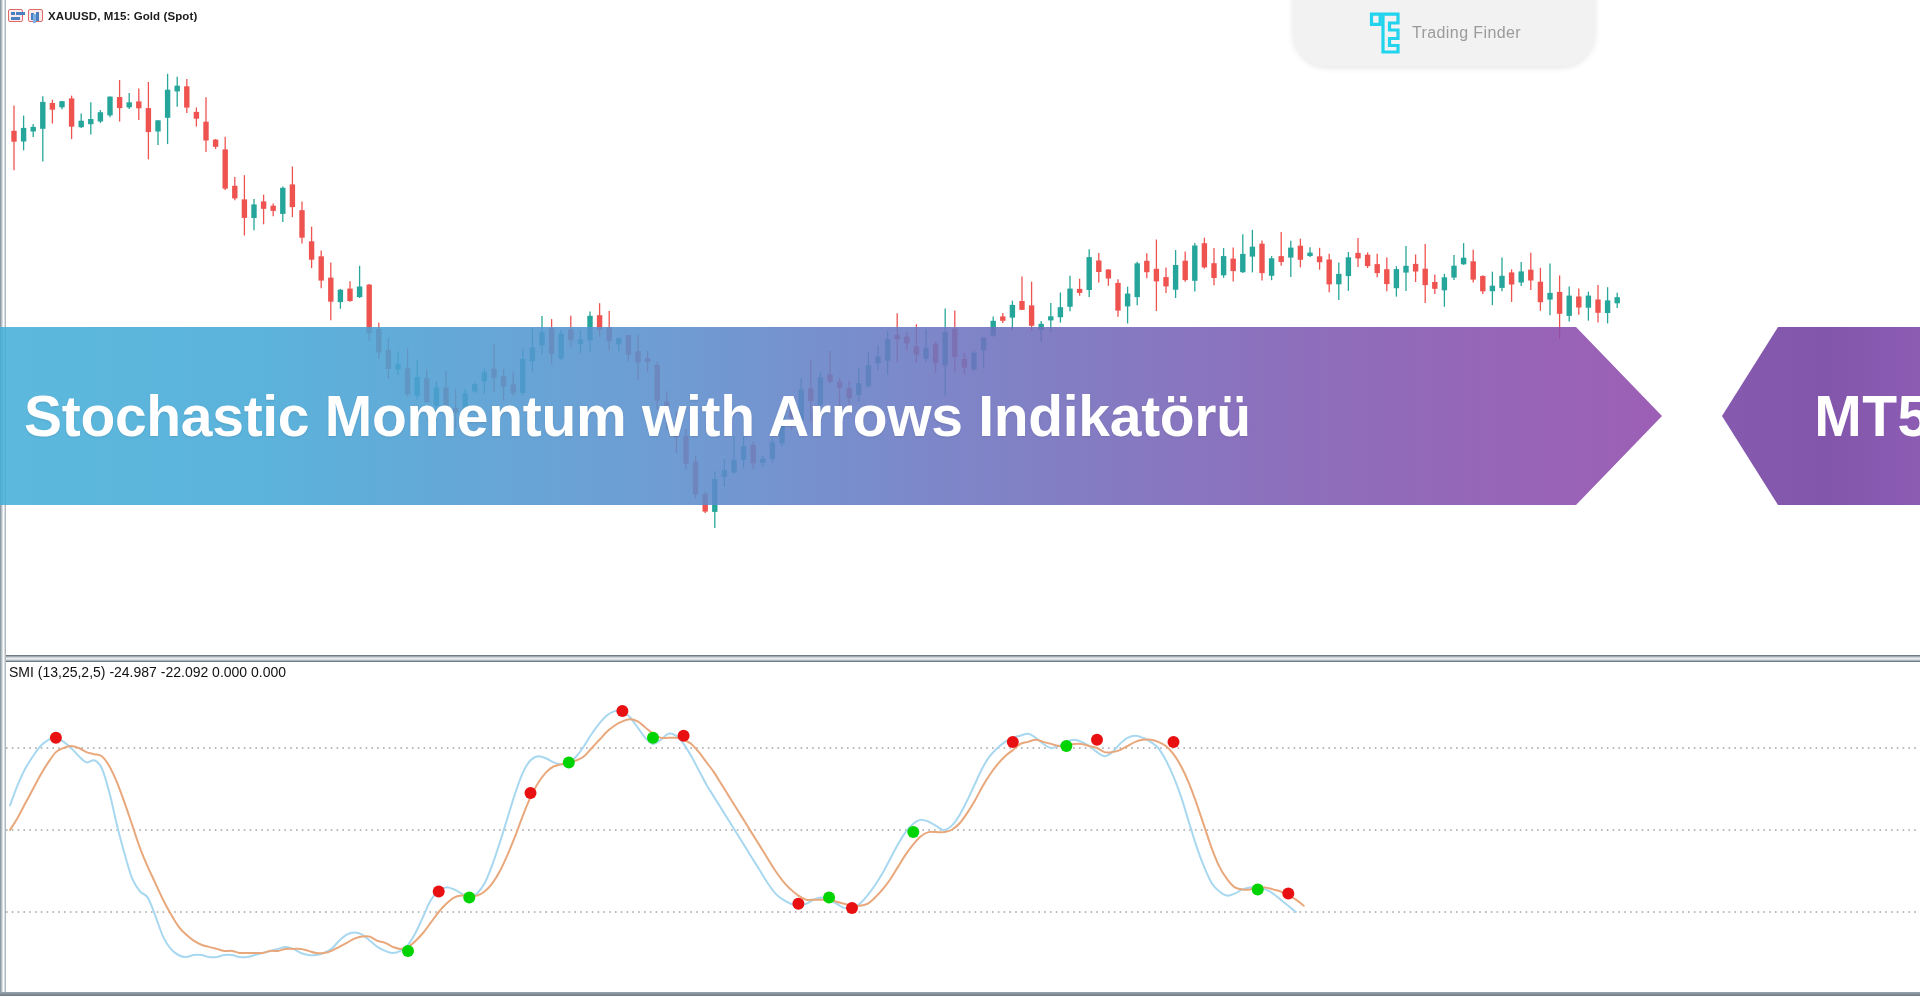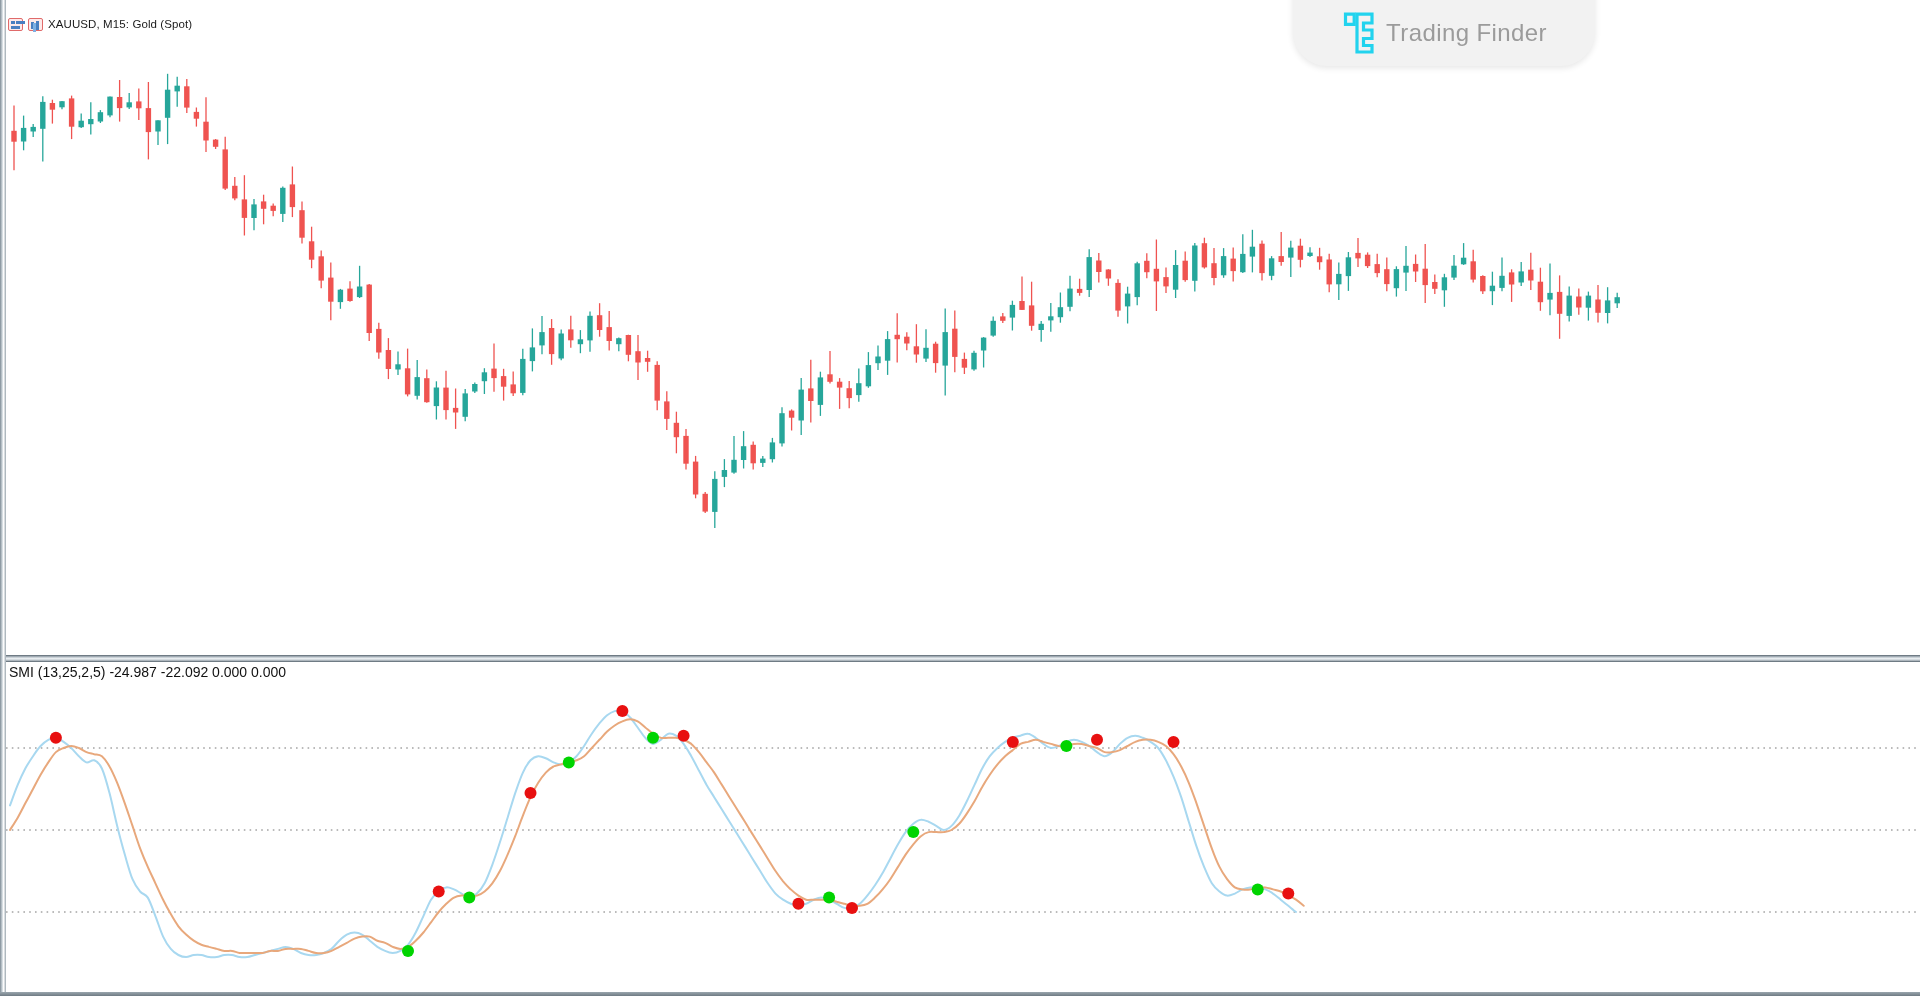--- a/index.html
+++ b/index.html
@@ -14,23 +14,23 @@
   
   .chart-window { position:absolute; inset:0; background:#ffffff; }
 
   
   .left-rail { position:absolute; left:0; top:0; width:6px; height:996px;
                background:linear-gradient(90deg,#7d8a94 0%,#c9d2d8 35%,#ffffff 60%,#9aa6ae 100%); }
   .left-rail2 { position:absolute; left:0; top:676px; width:6px; height:320px;
                background:linear-gradient(90deg,#7d8a94 0%,#c9d2d8 35%,#ffffff 60%,#9aa6ae 100%); }
 
   
-  .sym-header { position:absolute; left:8px; top:18px; height:16px;
-                display:flex; align-items:flex-start; gap:5px;
-                font-size:11px; color:#1b1b1b; white-space:nowrap; }
+  .sym-header { position:absolute; left:8px; top:6px; height:16px;
+                display:flex; align-items:flex-end; gap:5px;
+                font-size:11px; color:#1b1b1b; white-space:nowrap;font-weight:bold; }
   .sym-ico { width:15px; height:13px; border:1px solid #e06a6a; border-radius:2px;
              background:#fdeaea; position:relative; display:inline-block; }
   .sym-ico.a::before { content:""; position:absolute; left:2px; top:2px; width:4px; height:3px; background:#4a7fc1; }
   .sym-ico.a::after  { content:""; position:absolute; left:2px; top:7px; width:9px; height:3px;
                        background:#4a7fc1; box-shadow:5px -5px 0 0 #4a7fc1; }
   .sym-ico.b::before { content:""; position:absolute; left:2px; top:3px; width:3px; height:7px; background:#4a7fc1; }
   .sym-ico.b::after  { content:""; position:absolute; left:7px; top:2px; width:3px; height:9px;
                        background:#4a7fc1; box-shadow:-3px 2px 0 0 #7fb0e3; }
   .sym-text { letter-spacing:.1px; font-size:11.5px; }
 
@@ -54,21 +54,21 @@
   .bottom-frame { position:absolute; left:0; bottom:0; width:1920px; height:4px;
                   background:linear-gradient(180deg,#9aa6ae,#6f7b84); }
 
   
   .tf-plate { position:absolute; left:1293px; top:-26px; width:302px; height:92px;
               background:#f2f2f2; border-radius:0 0 34px 34px;
               box-shadow:0 2px 6px rgba(0,0,0,.10);
               display:flex; align-items:flex-end; justify-content:center;
               padding-bottom:12px; gap:10px; }
   .tf-inner { display:flex; align-items:center; gap:11px; }
-  .tf-word { font-size:24px; color:#9b9b9b; letter-spacing:.4px; font-weight:400; }
+  .tf-word { font-size:16px; color:#9b9b9b; letter-spacing:.4px; font-weight:400; }
 
   
   .banner-wrap { position:absolute; left:0; top:327px; width:1920px; height:178px; }
   .banner-main { position:absolute; left:0; top:0; width:1662px; height:178px;
     background:linear-gradient(90deg,#46AFD8 0%,#45A8D6 16%,#5B8FCD 40%,#6D74C0 58%,#7C5DB4 76%,#8A4FAE 92%,#8E4AAB 100%);
     opacity:.88;
     -webkit-clip-path: polygon(0 0, calc(100% - 86px) 0, 100% 50%, calc(100% - 86px) 100%, 0 100%);
     clip-path: polygon(0 0, calc(100% - 86px) 0, 100% 50%, calc(100% - 86px) 100%, 0 100%);
     border-radius:0 0 0 0;
   }
@@ -475,20 +475,26 @@
           <circle cx="1091.0" cy="63.8" r="6" fill="#E81010"></circle>
           <circle cx="1167.5" cy="65.9" r="6" fill="#E81010"></circle>
           <circle cx="1251.7" cy="213.4" r="6" fill="#00D400"></circle>
           <circle cx="1282.3" cy="217.6" r="6" fill="#E81010"></circle>
         </svg>
     </div>
 
     <div class="bottom-frame"></div>
   </div>
 
+  <div class="banner-wrap">
+    <div class="banner-main"></div>
+    <div class="banner-title">Stochastic Momentum with Arrows Indikatörü</div>
+    <div class="badge"></div>
+    <div class="badge-text">MT5</div>
+  </div>
 
   <div class="tf-plate">
     <div class="tf-inner">
       <svg width="34" height="42" viewBox="0 0 34 42">
         <g fill="none" stroke="#22D3EE" stroke-width="3.2" stroke-linejoin="miter">
           <path d="M4.5 2.2 H13.2 V12.4 H4.5 Z"></path>
           <path d="M16.0 2.2 H31.0 V11.0 H22.5 V18.0 H31.0 V26.5 H22.5 V33.5 H31.0 V40.0 H16.0 Z"></path>
         </g>
       </svg>
       <span class="tf-word">Trading Finder</span>

